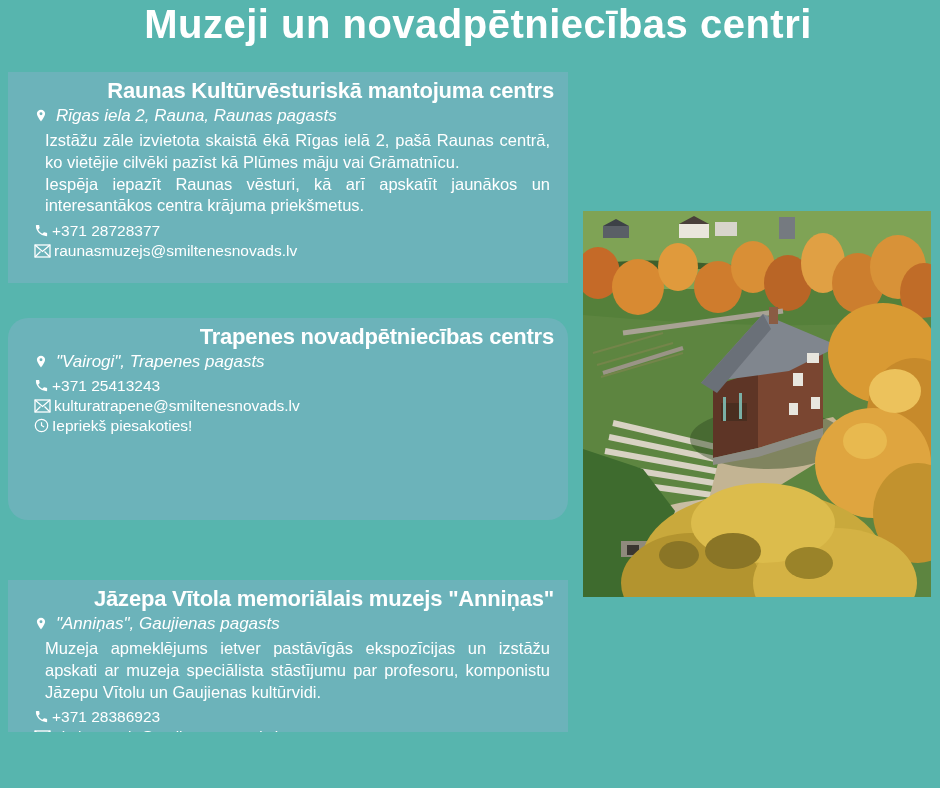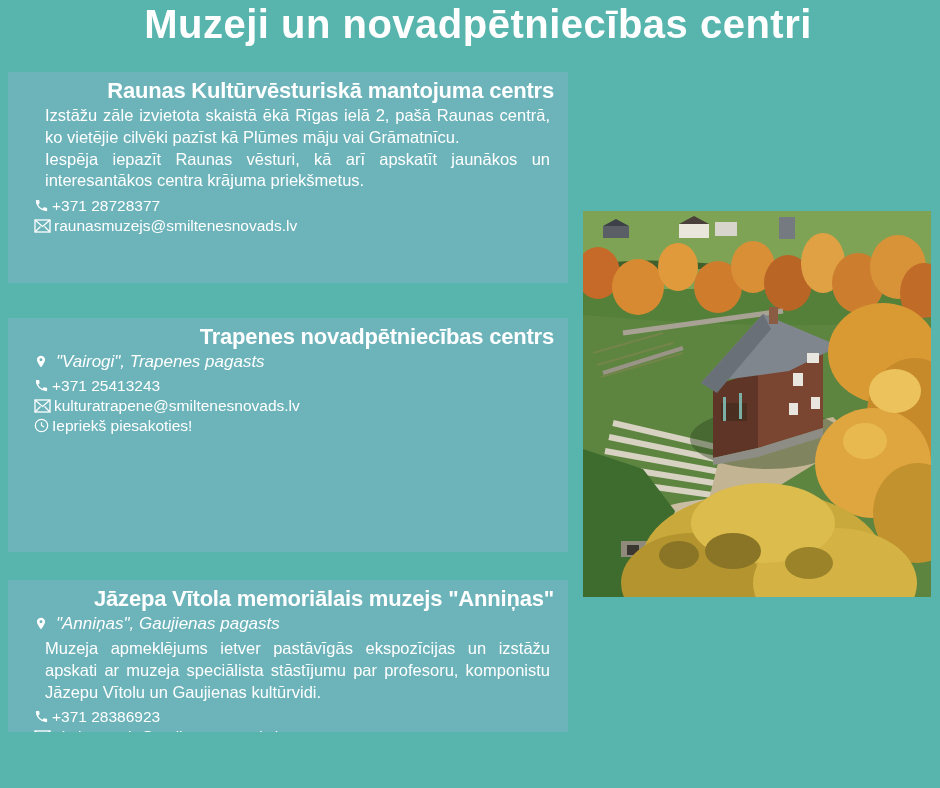--- a/index.html
+++ b/index.html
@@ -10,21 +10,21 @@
   }
   .page-title {
     position:absolute; top:2px; left:0; width:940px; margin:0;
     text-align:center; font-size:40px; font-weight:700; letter-spacing:0.5px;padding-left:8px;
   }
   .card {
     position:absolute; left:8px; width:560px; box-sizing:border-box;
     background:#6CB3BA; padding:4px 14px; overflow:hidden;
   }
   .card-0 { top:72px;  height:211px; }
-  .card-1 { top:318px; height:234px; }
+  .card-1 { top:318px; height:202px;border-radius:20px; }
   .card-2 { top:580px; height:152px; }
   .card h2 {
     margin:2px 0 1px; text-align:right;
     font-size:22px; font-weight:700; letter-spacing:-0.2px;
   }
   .addr {
     display:flex; align-items:center; gap:8px;
     margin:1px 4px 4px 12px; font-style:italic; font-size:17px; line-height:21px;
   }
   .para {
@@ -41,20 +41,26 @@
     position:absolute; left:583px; top:211px; width:348px; height:386px;
   }
 </style>
 </head>
 <body>
 
 <h1 class="page-title">Muzeji un novadpētniecības centri</h1>
 
 <section class="card card-0">
   <h2>Raunas Kultūrvēsturiskā mantojuma centrs</h2>
+  <div class="addr">
+    <svg class="icon" width="14" height="17" viewBox="0 0 24 24">
+      <path fill="#fff" fill-rule="evenodd" d="M12 2C8.13 2 5 5.13 5 8.5c0 5.25 7 13.5 7 13.5s7-8.25 7-13.5C19 5.13 15.87 2 12 2zm0 9.5a2.5 2.5 0 1 1 0-5 2.5 2.5 0 0 1 0 5z"></path>
+    </svg>
+    <span>Rīgas iela 2, Rauna, Raunas pagasts</span>
+  </div>
   <p class="para">Izstāžu zāle izvietota skaistā ēkā Rīgas ielā 2, pašā Raunas centrā, ko vietējie cilvēki pazīst kā Plūmes māju vai Grāmatnīcu.</p>
   <p class="para">Iespēja iepazīt Raunas vēsturi, kā arī apskatīt jaunākos un interesantākos centra krājuma priekšmetus.</p>
   <div class="contact first">
     <svg class="icon" width="15" height="15" viewBox="0 0 24 24">
       <path fill="#fff" d="M6.62 10.79a15.05 15.05 0 0 0 6.59 6.59l2.2-2.2a1 1 0 0 1 1.02-.24 11.36 11.36 0 0 0 3.57.57 1 1 0 0 1 1 1V20a1 1 0 0 1-1 1A17 17 0 0 1 3 4a1 1 0 0 1 1-1h3.5a1 1 0 0 1 1 1 11.36 11.36 0 0 0 .57 3.57 1 1 0 0 1-.25 1.02l-2.2 2.2z"></path>
     </svg>
     <span>+371 28728377</span>
   </div>
   <div class="contact">
     <svg class="icon" width="17" height="14" viewBox="0 0 17 14">

